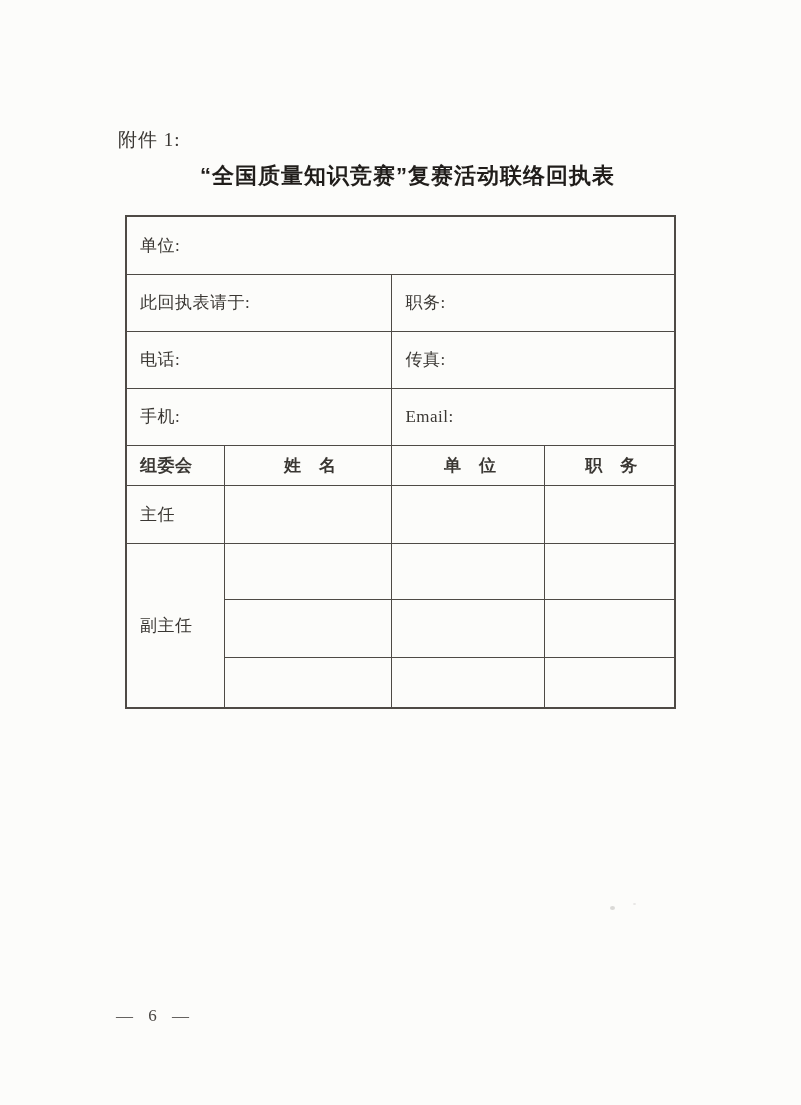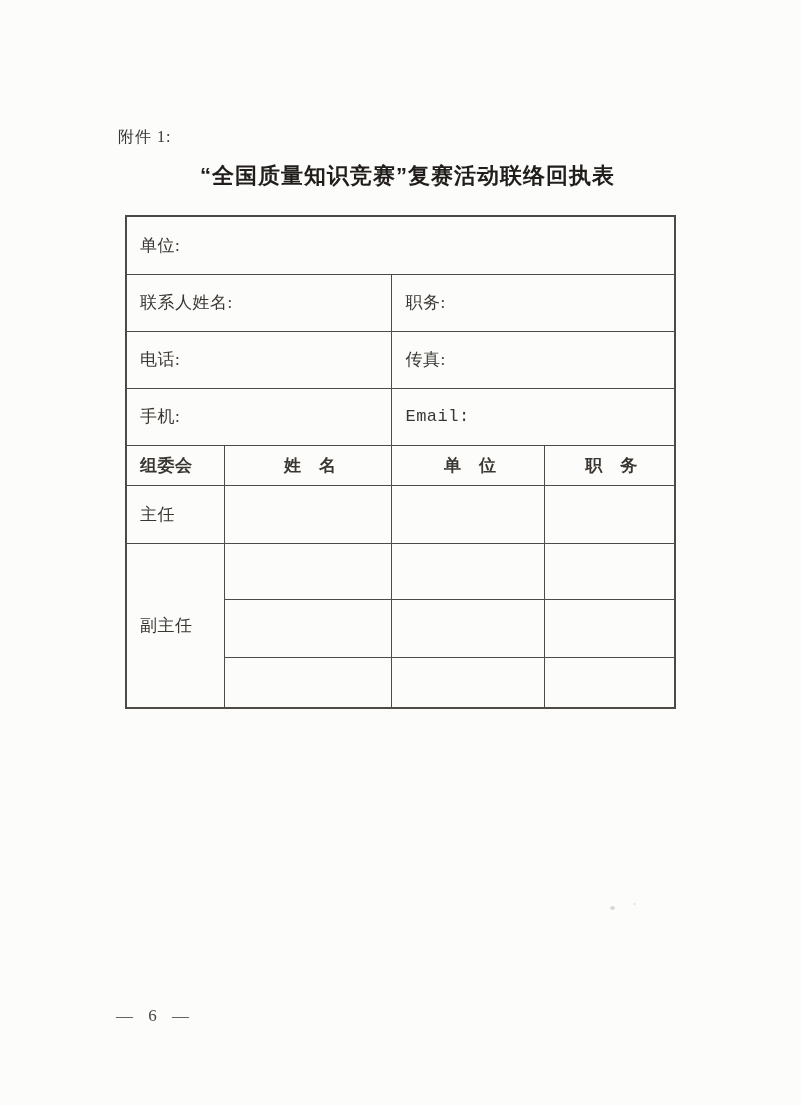--- a/index.html
+++ b/index.html
@@ -12,21 +12,21 @@
   .page{
     position:relative;
     width:801px;height:1105px;
     background:var(--paper);
     font-family:"Liberation Serif","DejaVu Serif",serif;
     color:var(--ink);
     overflow:hidden;
   }
   .attachment{
     position:absolute;left:118px;top:127px;
-    font-size:16px;color:var(--ink-soft);
+    font-size:19px;color:var(--ink-soft);
     letter-spacing:1px;
   }
   .title{
     position:absolute;left:0;top:161px;width:100%;
     margin:0;padding-left:14px;box-sizing:border-box;
     text-align:center;
     font-family:"Liberation Sans","DejaVu Sans",sans-serif;
     font-weight:700;font-size:22px;color:#201d1a;
     letter-spacing:1px;
   }
@@ -46,21 +46,21 @@
   }
   tr.h58{height:58px} tr.h57{height:57px} tr.h40{height:40px}
   tr.h56{height:56px} tr.h51{height:51px}
   td.head{
     font-family:Liberation Serif, serif;
     font-weight:600;font-size:17px;color:#26231f;
     letter-spacing:1px;
   }
   td.head.center{text-align:center;padding-left:4px;}
   td.role{font-size:16px;color:var(--ink-soft);}
-  td.mono{font-family:Liberation Mono, monospace;font-size:16px;padding-left:12px;}
+  td.mono{font-family:Liberation Serif, serif;font-size:16px;padding-left:12px;}
   td.rcell{padding-left:12px;}
   .note{
     position:absolute;left:130px;top:729px;width:560px;
     font-size:15px;color:var(--ink-soft);
     letter-spacing:0.3px;
   }
   .pagenum{
     position:absolute;left:116px;top:1006px;
     font-size:17px;color:#4a4744;
     word-spacing:9px;letter-spacing:1px;
@@ -89,21 +89,21 @@
       <col style="width:130px">
     </colgroup>
     <tbody>
       <tr class="h58">
         <td colspan="4">
           <span>单位:</span>
         </td>
       </tr>
       <tr class="h57">
         <td colspan="2">
-          <span>联系人姓名:</span>
+          <span>此回执表请于:</span>
         </td>
         <td colspan="2" class="rcell">
           <span>职务:</span>
         </td>
       </tr>
       <tr class="h57">
         <td colspan="2">
           <span>电话:</span>
         </td>
         <td colspan="2" class="rcell">

